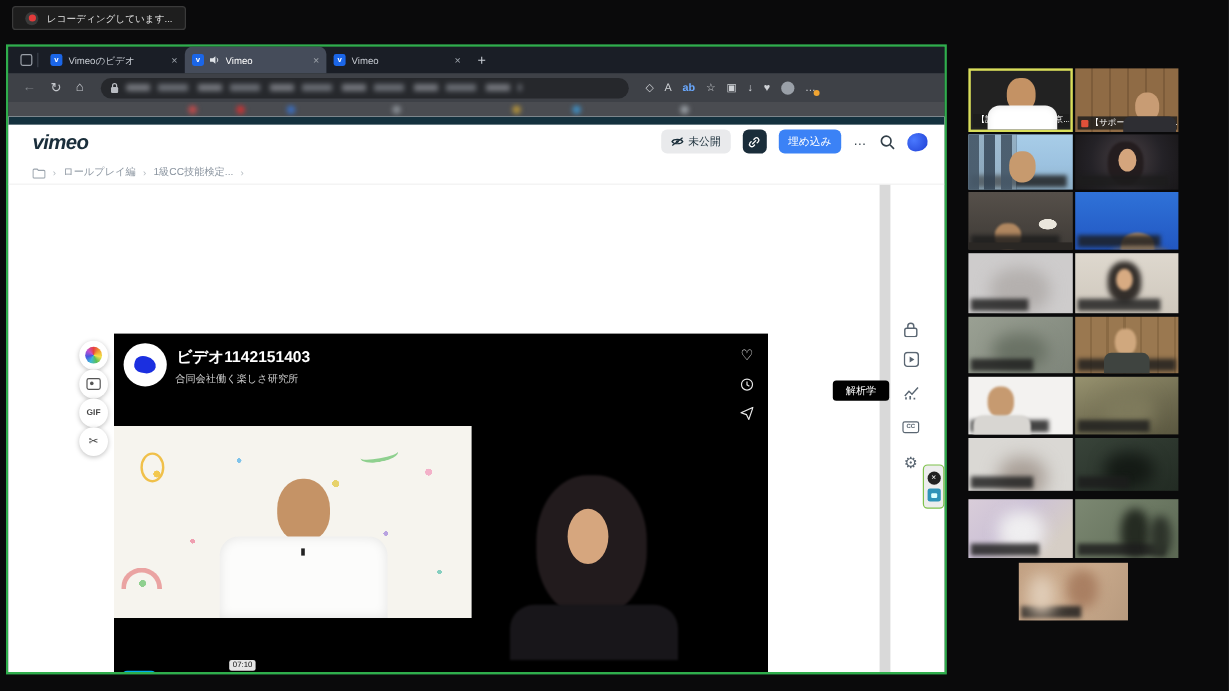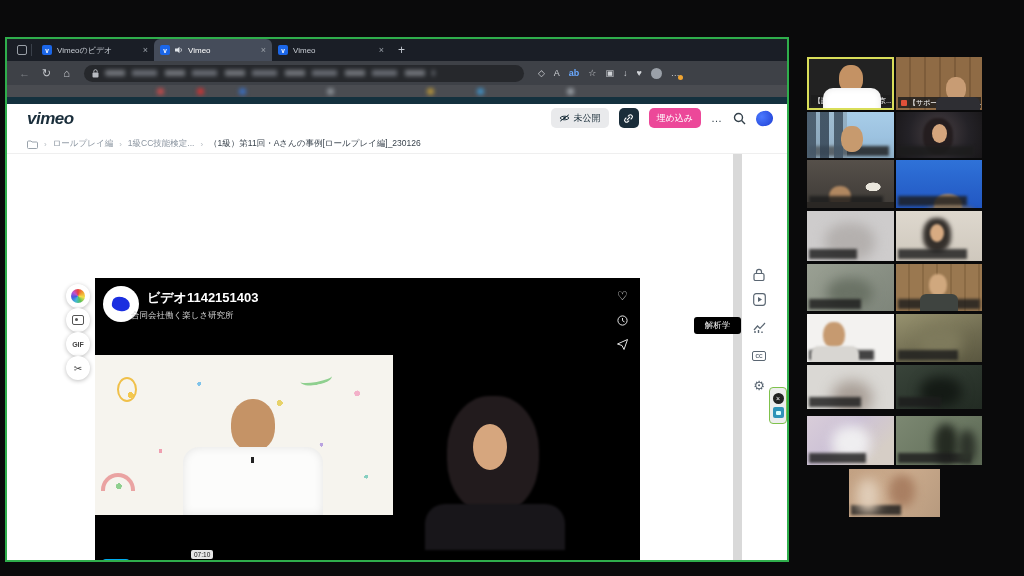--- a/index.html
+++ b/index.html
@@ -45,21 +45,21 @@
 .fdot{position:absolute;top:3px;width:7px;height:7px;border-radius:50%;filter:blur(2px)}
 
 
 .page{position:absolute;left:0;top:58px;width:780px;height:463px;background:#fff;overflow:hidden}
 .teal{position:absolute;left:0;top:0;width:780px;height:7px;background:#14313e}
 .vheader{position:absolute;left:0;top:7px;width:780px;height:31px;background:#fff}
 .vlogo{position:absolute;left:20px;top:5px;font-size:17px;font-weight:800;font-style:italic;letter-spacing:-.5px;color:#1a2e3b}
 .hright{position:absolute;right:14px;top:4px;display:flex;align-items:center;gap:10px}
 .pill{height:20px;border-radius:5px;display:flex;align-items:center;gap:4px;padding:0 8px;font-size:9px}
 .pill.light{background:#e9eaec;color:#1a2e3a}
-.pill.dark{background:#ec4899;color:#fff}
+.pill.dark{background:#3b82f6;color:#fff}
 .sqbtn{width:20px;height:20px;border-radius:5px;background:#1a2d3a;display:flex;align-items:center;justify-content:center}
 .hdots{color:#33404a;font-size:11px;letter-spacing:1px}
 .cloud{width:17px;height:15px;border-radius:50% 45% 48% 42%;background:radial-gradient(circle at 35% 35%,#4a79ff,#1f3fd4);transform:rotate(-8deg)}
 .crumbs{position:absolute;left:0;top:38px;width:780px;height:19px;background:#fff;border-bottom:1px solid #efefef;display:flex;align-items:center;gap:6px;padding-left:20px;font-size:8.5px;color:#8b95a0}
 .crumbs .gt{color:#b6bcc2;font-size:8px}
 .crumbs .last{color:#39434d}
 
 
 .content{position:absolute;left:0;top:57px;width:780px;height:406px;background:#fff}
 .scrollbar{position:absolute;left:726px;top:0;width:9px;height:406px;background:#d9d9d9}
@@ -69,21 +69,21 @@
 .wheel{width:14px;height:14px;border-radius:50%;background:conic-gradient(#e84040,#f0a030,#f3e04a,#58c058,#40b8d8,#4858e0,#c050d0,#e84040)}
 .imgic{width:12px;height:10px;border:1.2px solid #555;border-radius:2px;position:relative}
 .imgic::after{content:"";position:absolute;left:2px;top:2px;width:3px;height:3px;border-radius:50%;background:#555}
 .gif{font-size:7px;font-weight:bold;color:#444}
 
 
 .player{position:absolute;left:88px;top:124px;width:545px;height:309px;background:#000;overflow:hidden}
 .pav{position:absolute;left:8px;top:8px;width:36px;height:36px;border-radius:50%;background:#fff;display:flex;align-items:center;justify-content:center}
 .pav .blob{width:18px;height:14px;border-radius:45% 55% 50% 40%;background:#1b2fe0;transform:rotate(12deg)}
 .ptitle{position:absolute;left:52px;top:11px;font-size:13px;font-weight:bold;color:#fff}
-.pchan{position:absolute;left:36px;top:32px;font-size:8.5px;color:#cfcfcf}
+.pchan{position:absolute;left:51px;top:32px;font-size:8.5px;color:#cfcfcf}
 .pstack{position:absolute;right:12px;top:12px;display:flex;flex-direction:column;gap:13px;align-items:center;color:#fff;opacity:.9}
 .pstack span{font-size:12px;line-height:12px}
 
 .vleft{position:absolute;left:0;top:77px;width:298px;height:160px;overflow:hidden}
 .doodlebg{background-color:#f6f4ee;background-image:
  radial-gradient(circle 3px at 12% 25%,#f3c84e 95%,transparent),
  radial-gradient(circle 2px at 22% 60%,#ef9fb0 95%,transparent),
  radial-gradient(circle 3px at 8% 82%,#8fd08f 95%,transparent),
  radial-gradient(circle 2px at 35% 18%,#7fc3ea 95%,transparent),
  radial-gradient(circle 2px at 46% 72%,#f0a85a 95%,transparent),
@@ -169,20 +169,26 @@
 .c-blurwarm::before{left:40px;top:6px;width:26px;height:32px;background:#a97f62;filter:blur(5px)}
 .c-blurwarm::after{left:8px;top:10px;width:22px;height:34px;background:#e0cdb8;filter:blur(6px)}
 
 svg{display:block}
 </style>
 </head>
 <body>
 
 <div class="stage">
 
+  <div class="rec-pill">
+    <span class="rec-dot-wrap">
+        <span class="rec-dot"></span>
+      </span>
+    <span>レコーディングしています...</span>
+  </div>
 
   <div class="browser">
     <div class="binner">
 
       <div class="tabbar">
         <span class="tab-actions"></span>
         <span class="tbsep"></span>
         <div class="tab">
           <span class="favicon">v</span>
           <span class="lbl">Vimeoのビデオ</span>
@@ -274,21 +280,20 @@
 
         <div class="crumbs">
           <svg width="11" height="9" viewBox="0 0 11 9">
               <path d="M0.5,2 a1,1 0 0 1 1,-1 h2.5 l1,1 h4.5 a1,1 0 0 1 1,1 v4.5 a1,1 0 0 1 -1,1 h-8 a1,1 0 0 1 -1,-1 Z" fill="none" stroke="#9aa3ac" stroke-width="1"></path>
             </svg>
           <span class="gt">›</span>
           <span>ロールプレイ編</span>
           <span class="gt">›</span>
           <span>1級CC技能検定...</span>
           <span class="gt">›</span>
-          <span class="last">（1級）第11回・Aさんの事例[ロールプレイ編]_230126</span>
         </div>
 
         <div class="content">
           <div class="scrollbar"></div>
 
           <div class="tool" style="top:130px">
               <span class="wheel"></span>
             </div>
           <div class="tool" style="top:154px">
               <span class="imgic"></span>

